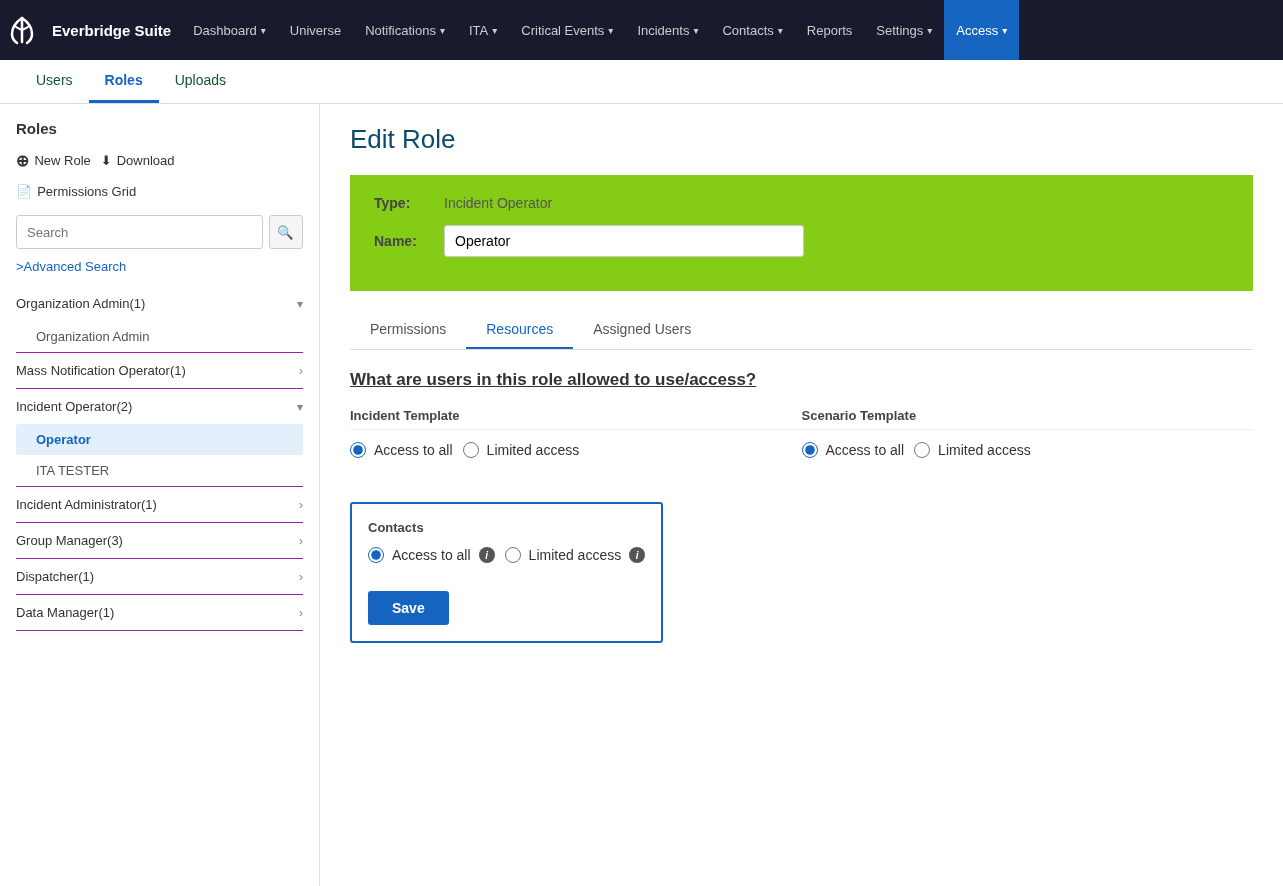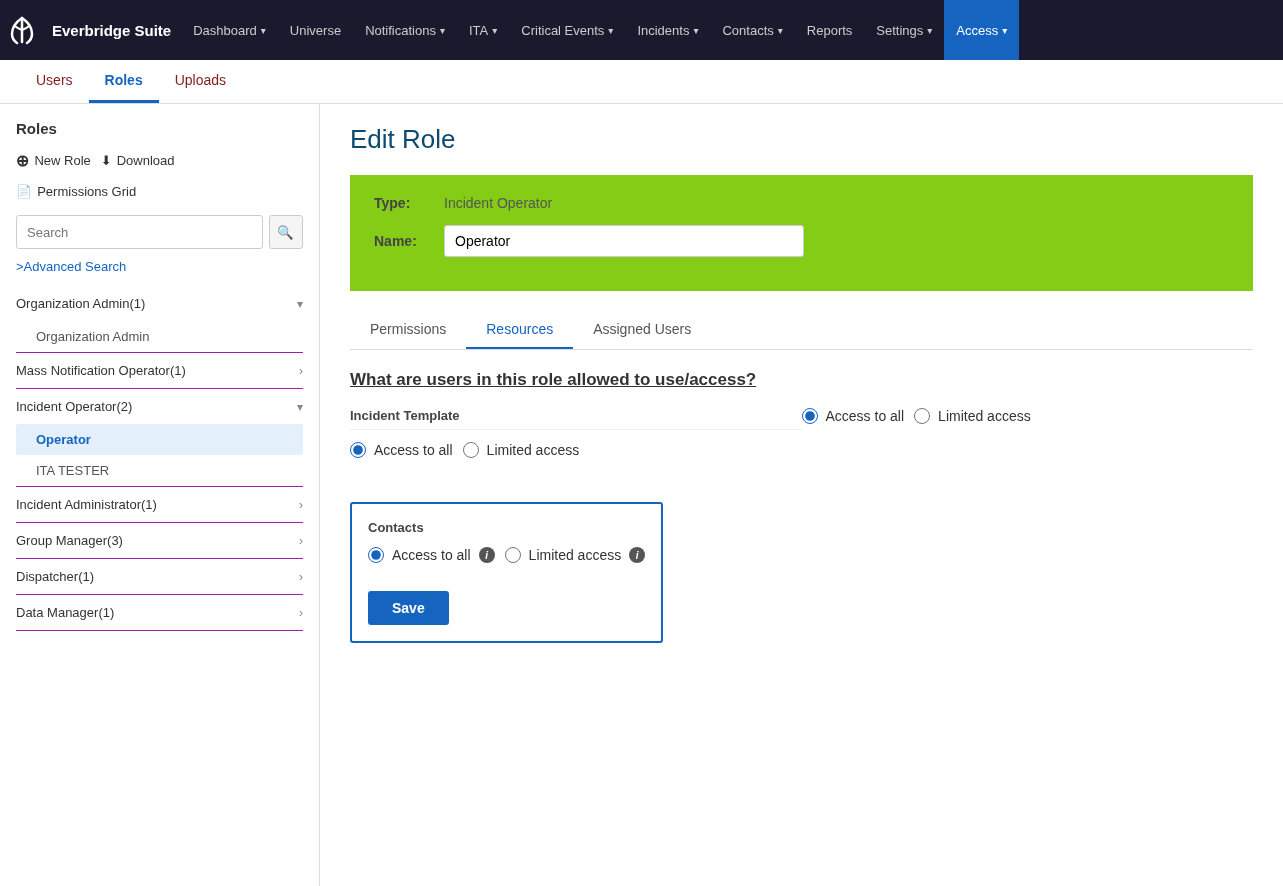--- a/index.html
+++ b/index.html
@@ -55,21 +55,21 @@
     
     .sub-nav {
       border-bottom: 1px solid #ddd;
       padding: 0 20px;
       display: flex;
       gap: 0;
     }
     .sub-tab {
       padding: 12px 16px;
       cursor: pointer;
-      color: #7f1d1d;
+      color: #14532d;
       font-size: 14px;
       border-bottom: 3px solid transparent;
     }
     .sub-tab.active {
       color: #1565c0;
       border-bottom: 3px solid #1565c0;
       font-weight: bold;
     }
 
     
@@ -510,20 +510,21 @@
             <span>Access to all</span>
           </label>
           <label class="radio-label">
             <input type="radio" class="radio-input" name="incident-template" style="">
             <span>Limited access</span>
           </label>
         </div>
       </div>
 
       <div class="resource-col">
+        <div class="resource-section-title">Scenario Template</div>
         <div class="radio-group">
           <label class="radio-label">
             <input type="radio" class="radio-input" name="scenario-template" checked="" style="">
             <span>Access to all</span>
           </label>
           <label class="radio-label">
             <input type="radio" class="radio-input" name="scenario-template" style="">
             <span>Limited access</span>
           </label>
         </div>

